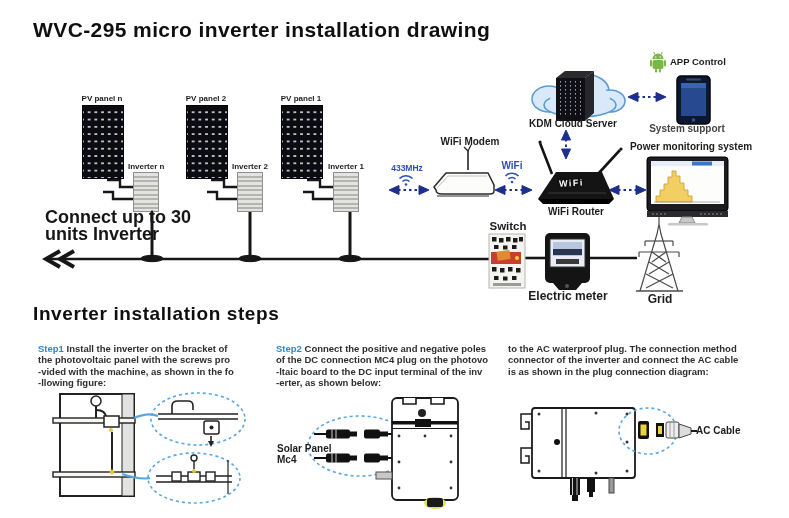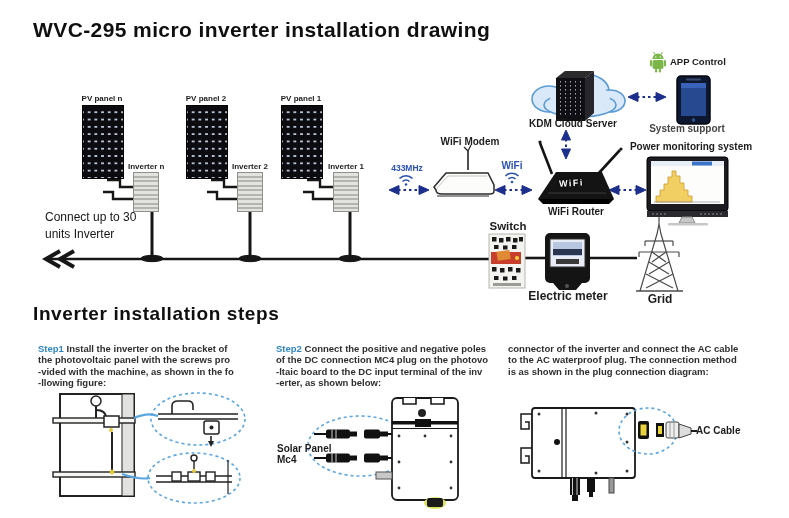--- a/index.html
+++ b/index.html
@@ -8,21 +8,21 @@
   .abs{position:absolute;}
   .c{text-align:center;}
   .title{font-size:21px;font-weight:800;color:#0f0f0f;letter-spacing:.4px;}
   .h2{font-size:19px;font-weight:800;color:#0f0f0f;letter-spacing:.6px;}
   .lbl{font-weight:bold;color:#1c1c1c;}
   .f8{font-size:8px;}
   .f9{font-size:10px;}
   .f10{font-size:10px;}
   .f12{font-size:12px;}
   .blue{color:#2a52b0;}
-  .note{font-size:12px;font-weight:normal;color:#161616;line-height:17px;}
+  .note{font-size:18px;font-weight:bold;color:#161616;line-height:17px;}
   .step-text{font-size:9.5px;font-weight:bold;color:#2e2e2e;line-height:11.4px;}
   .step-label{color:#2e86c5;}
   .badge{color:#fff;font-weight:800;font-size:9px;letter-spacing:1.5px;text-shadow:0 0 2px #000;}
   .pv-panel{background-color:#0b0b10;border:1.5px solid #000;
     background-image:radial-gradient(circle,#b9c2d4 1.1px,rgba(0,0,0,0) 1.35px);
     background-size:6.7px 7.3px;background-position:2.8px 2.6px;}
   .inv-unit{background:repeating-linear-gradient(180deg,#e3e3e0 0 2.5px,#b4b4b0 2.5px 4.5px);
     border:1px solid #8f8f8c;}
   svg{display:block;}
 </style>
@@ -267,22 +267,22 @@
   </div>
 
   <div class="abs step-text" style="left:276px;top:343px;width:238px;">
     <div><span class="step-label">Step2</span> <span>Connect the positive and negative poles</span></div>
     <div>of the DC connection MC4 plug on the photovo</div>
     <div>-ltaic board to the DC input terminal of the inv</div>
     <div>-erter, as shown below:</div>
   </div>
 
   <div class="abs step-text" style="left:508px;top:343px;width:280px;">
+    <div>to the AC waterproof plug. The connection method</div>
     <div>connector of the inverter and connect the AC cable</div>
-    <div>to the AC waterproof plug. The connection method</div>
     <div>is as shown in the plug connection diagram:</div>
   </div>
 
   <svg class="abs" style="left:22px;top:388px;" width="250" height="130" viewBox="0 0 250 130">
     <g stroke="#222" fill="none">
       <rect x="38" y="6" width="74" height="102" stroke-width="2"></rect>
       <rect x="100" y="6" width="12" height="102" fill="#e2e2e0" stroke-width="1"></rect>
       <rect x="31" y="30" width="82" height="5" fill="#f7f7f5" stroke-width="1.4"></rect>
       <rect x="31" y="84" width="82" height="5" fill="#f7f7f5" stroke-width="1.4"></rect>
       <circle cx="74" cy="13" r="5" fill="#fff" stroke-width="1.5"></circle>

